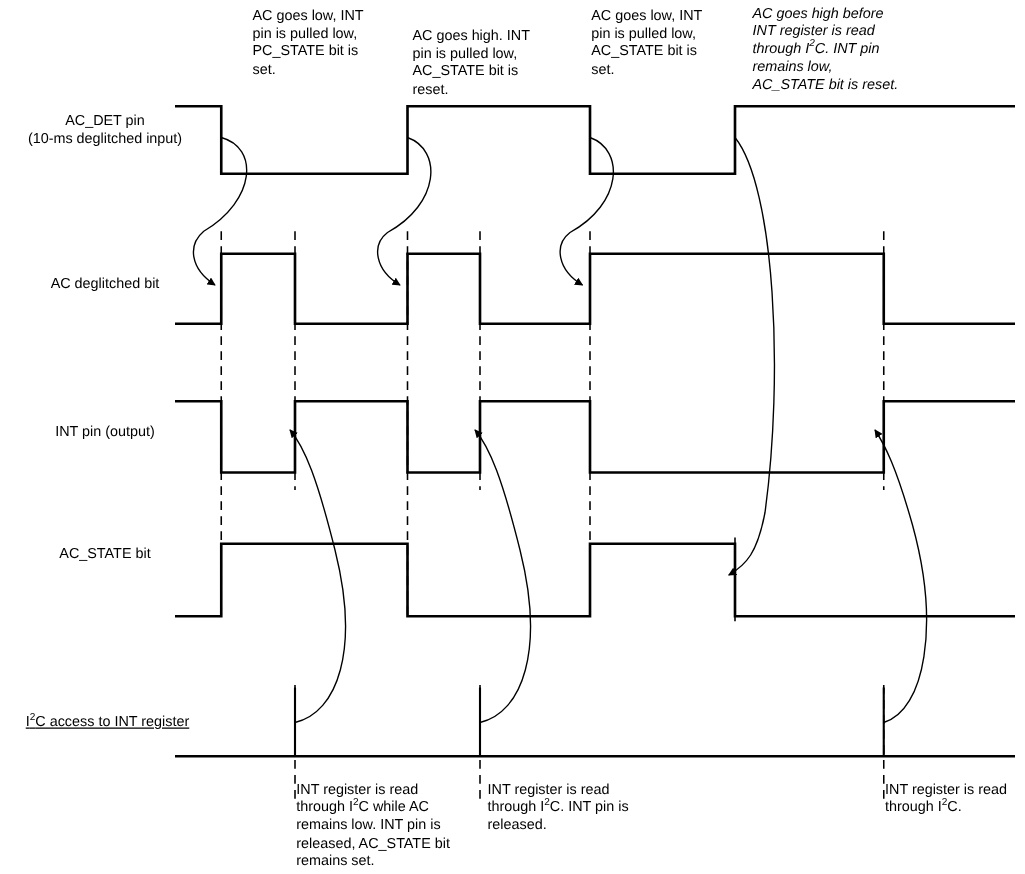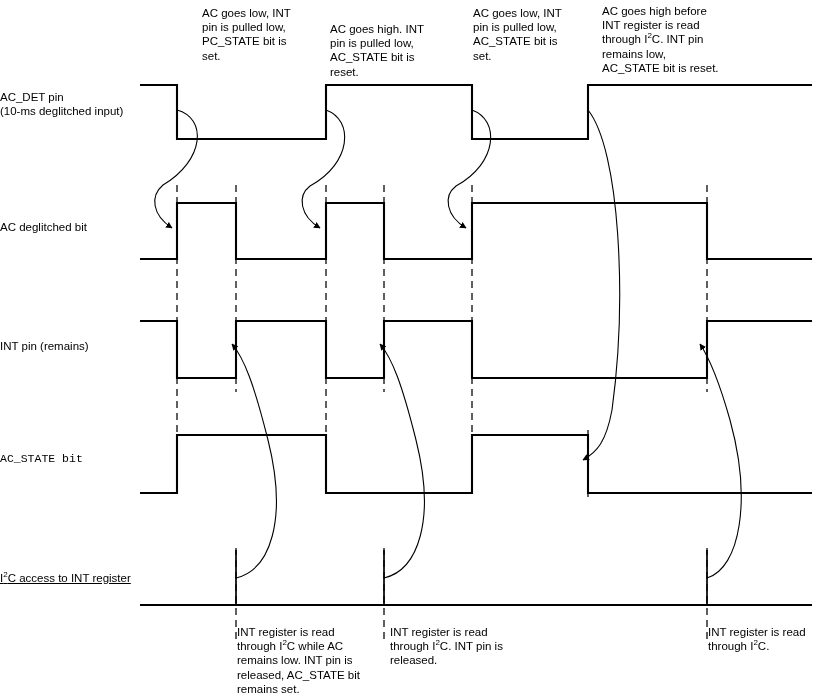--- a/index.html
+++ b/index.html
@@ -2,36 +2,36 @@
 <html><head>
 <meta charset="utf-8">
 <style>
   html,body{margin:0;padding:0;background:#ffffff;}
   body{width:820px;height:699px;position:relative;overflow:hidden;
        font-family:"Liberation Sans","DejaVu Sans",sans-serif;color:#000;}
   .canvas{position:absolute;inset:0;width:710px;height:699px;}
   svg.wave{position:absolute;left:0;top:0;width:820px;height:699px;}
 
   .note{position:absolute;font-size:11.5px;line-height:14.2px;color:#000;white-space:pre-line;}
-  .siglabel{position:absolute;font-size:11.5px;line-height:14.2px;text-align:left;color:#000;white-space:pre-line;}
+  .siglabel{position:absolute;font-size:11.5px;line-height:14.2px;text-align:center;color:#000;white-space:pre-line;}
   sup{font-size:8px;line-height:0;vertical-align:super;}
 
   .n1{left:202px;top:6px;width:125px;}
   .n2{left:330px;top:22px;width:125px;}
   .n3{left:473px;top:6px;width:122px;}
   .n4{left:602px;top:4px;width:152px;}
 
   .b1{left:237px;top:625px;width:150px;}
   .b2{left:390px;top:625px;width:150px;}
   .b3{left:708px;top:625px;width:118px;}
 
   .l1{left:0px;top:90px;width:168px;}
   .l2{left:0px;top:220px;width:168px;}
   .l3{left:0px;top:339px;width:168px;}
-  .l4{left:0px;top:452px;width:168px;font-family:Liberation Mono, monospace;}
+  .l4{left:0px;top:436px;width:168px;}
   .l5{left:0px;top:571px;width:172px;}
 </style>
 </head>
 <body>
 
 <div class="canvas">
 
   <svg class="wave" viewBox="0 0 820 699">
     <defs>
       <marker id="arw" viewBox="0 0 10 10" refX="9" refY="5" markerWidth="6" markerHeight="6" orient="auto-start-reverse">
@@ -82,26 +82,26 @@
 PC_STATE bit is
 set.</div>
   <div class="note n2">AC goes high. INT
 pin is pulled low,
 AC_STATE bit is
 reset.</div>
   <div class="note n3">AC goes low, INT
 pin is pulled low,
 AC_STATE bit is
 set.</div>
-  <div class="note n4" style="white-space: normal;">AC goes high before<br>INT register is read<br>through I<sup>2</sup>C. INT pin<br>remains low,<br>AC_STATE bit is reset.</div>
+  <div class="note n4" style="white-space: normal; font-style: italic;">AC goes high before<br>INT register is read<br>through I<sup>2</sup>C. INT pin<br>remains low,<br>AC_STATE bit is reset.</div>
 
   <div class="note b1" style="white-space: normal;">INT register is read<br>through I<sup>2</sup>C while AC<br>remains low. INT pin is<br>released, AC_STATE bit<br>remains set.</div>
   <div class="note b2" style="white-space: normal;">INT register is read<br>through I<sup>2</sup>C. INT pin is<br>released.</div>
   <div class="note b3" style="white-space: normal;">INT register is read<br>through I<sup>2</sup>C.</div>
 
   <div class="siglabel l1">AC_DET pin
 (10-ms deglitched input)</div>
   <div class="siglabel l2">AC deglitched bit</div>
-  <div class="siglabel l3">INT pin (remains)</div>
+  <div class="siglabel l3">INT pin (output)</div>
   <div class="siglabel l4">AC_STATE bit</div>
   <div class="siglabel l5" style="white-space: normal; text-decoration: underline;">I<sup>2</sup>C access to INT register</div>
 
 </div>
 
 </body></html>

